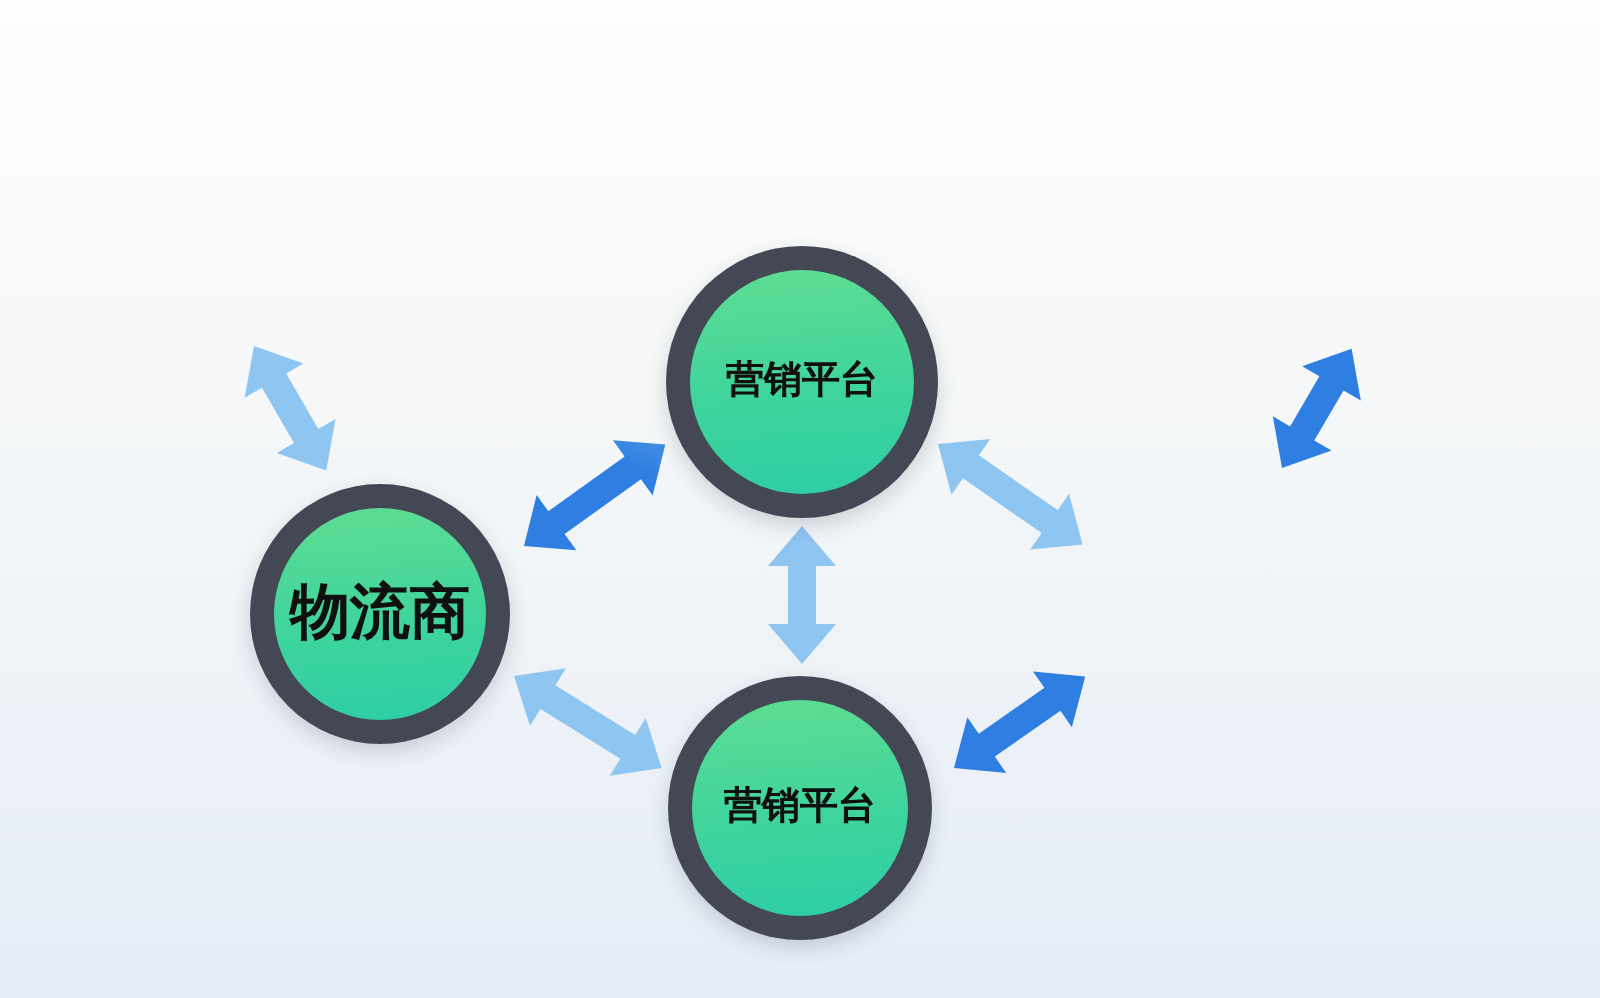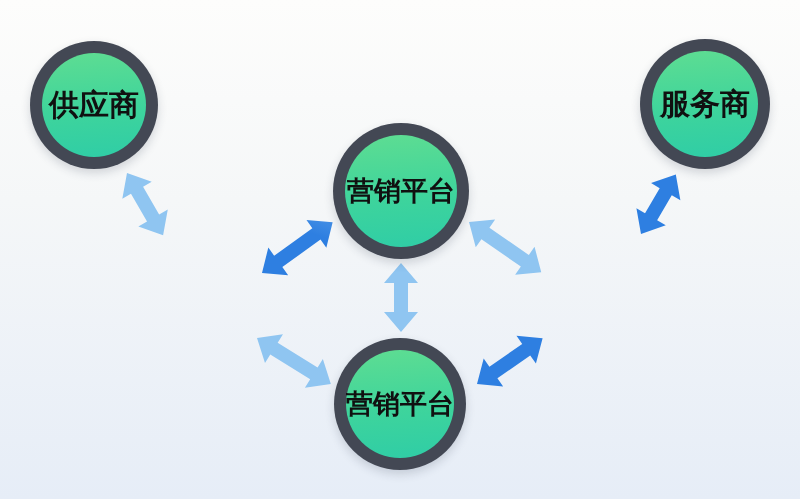--- a/index.html
+++ b/index.html
@@ -37,21 +37,21 @@
   }
   .node .label {
     color: #101010;
     font-weight: bold;
     text-align: center;
     white-space: pre-line;
     line-height: 1.22;
     letter-spacing: 0px;
   }
   .label-3 { font-size: 30px; }
-  .label-4 { font-size: 27px; }
+  .label-4 { font-size: 19px; }
 </style>
 </head>
 <body>
 
 <div class="canvas">
 
   <svg class="connections" width="800" height="499" viewBox="0 0 800 499">
     <defs>
       <linearGradient id="g1" gradientUnits="userSpaceOnUse" x1="127" y1="173" x2="163" y2="235">
         <stop offset="0" stop-color="#8fc5f1"></stop>
@@ -85,38 +85,33 @@
 
     <polygon points="0,0 20,-17 20,-7 52,-7 52,-17 72,0 52,17 52,7 20,7 20,17" transform="translate(127,173) rotate(59.9)" fill="url(#g1)"></polygon>
     <polygon points="0,0 20,-17 20,-7 67,-7 67,-17 87,0 67,17 67,7 20,7 20,17" transform="translate(262,273) rotate(-35.7)" fill="url(#g2)"></polygon>
     <polygon points="0,0 20,-17 20,-7 49,-7 49,-17 69,0 49,17 49,7 20,7 20,17" transform="translate(401,263) rotate(90)" fill="url(#g3)"></polygon>
     <polygon points="0,0 20,-17 20,-7 67,-7 67,-17 87,0 67,17 67,7 20,7 20,17" transform="translate(257,338) rotate(31.9)" fill="url(#g4)"></polygon>
     <polygon points="0,0 20,-17 20,-7 68,-7 68,-17 88,0 68,17 68,7 20,7 20,17" transform="translate(469,222) rotate(34.8)" fill="url(#g5)"></polygon>
     <polygon points="0,0 20,-17 20,-7 60,-7 60,-17 80,0 60,17 60,7 20,7 20,17" transform="translate(477,384) rotate(-34.9)" fill="url(#g6)"></polygon>
     <polygon points="0,0 20,-17 20,-7 49,-7 49,-17 69,0 49,17 49,7 20,7 20,17" transform="translate(641,234) rotate(-59.7)" fill="url(#g7)"></polygon>
   </svg>
 
-  <div class="node" style="left:30px; top:41px; width:128px; height:128px;">
-    <div class="inner">
-      <span class="label label-3">供应商</span>
-    </div>
-  </div>
 
-  <div class="node" style="left:640px; top:39px; width:130px; height:130px;">
-    <div class="inner">
-      <span class="label label-3">服务商</span>
-    </div>
-  </div>
 
   <div class="node" style="left:333px; top:123px; width:136px; height:136px;">
     <div class="inner">
       <span class="label label-4">营销平台</span>
     </div>
   </div>
 
+  <div class="node" style="left:125px; top:242px; width:130px; height:130px;">
+    <div class="inner">
+      <span class="label label-3">物流商</span>
+    </div>
+  </div>
 
 
   <div class="node" style="left:334px; top:338px; width:132px; height:132px;">
     <div class="inner">
       <span class="label label-4">营销平台</span>
     </div>
   </div>
 
 </div>
 

